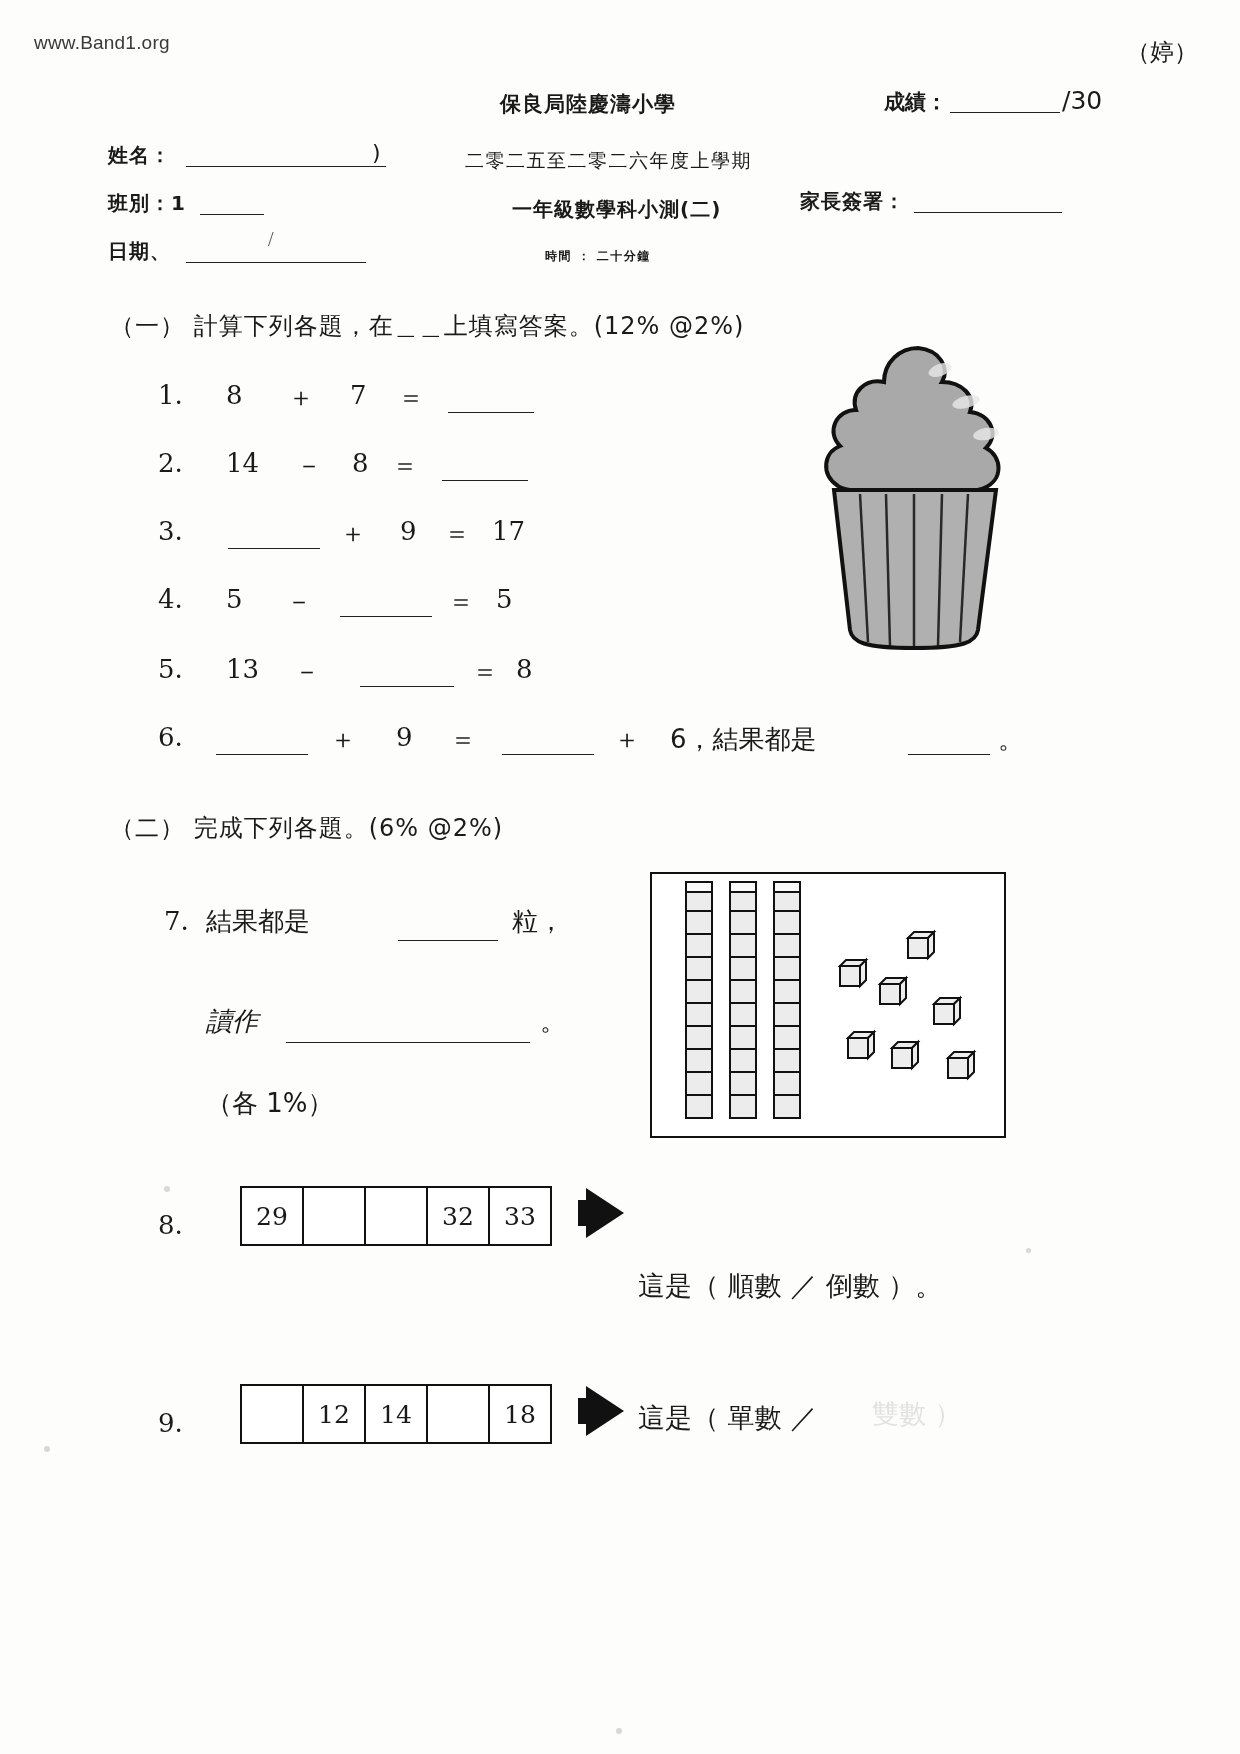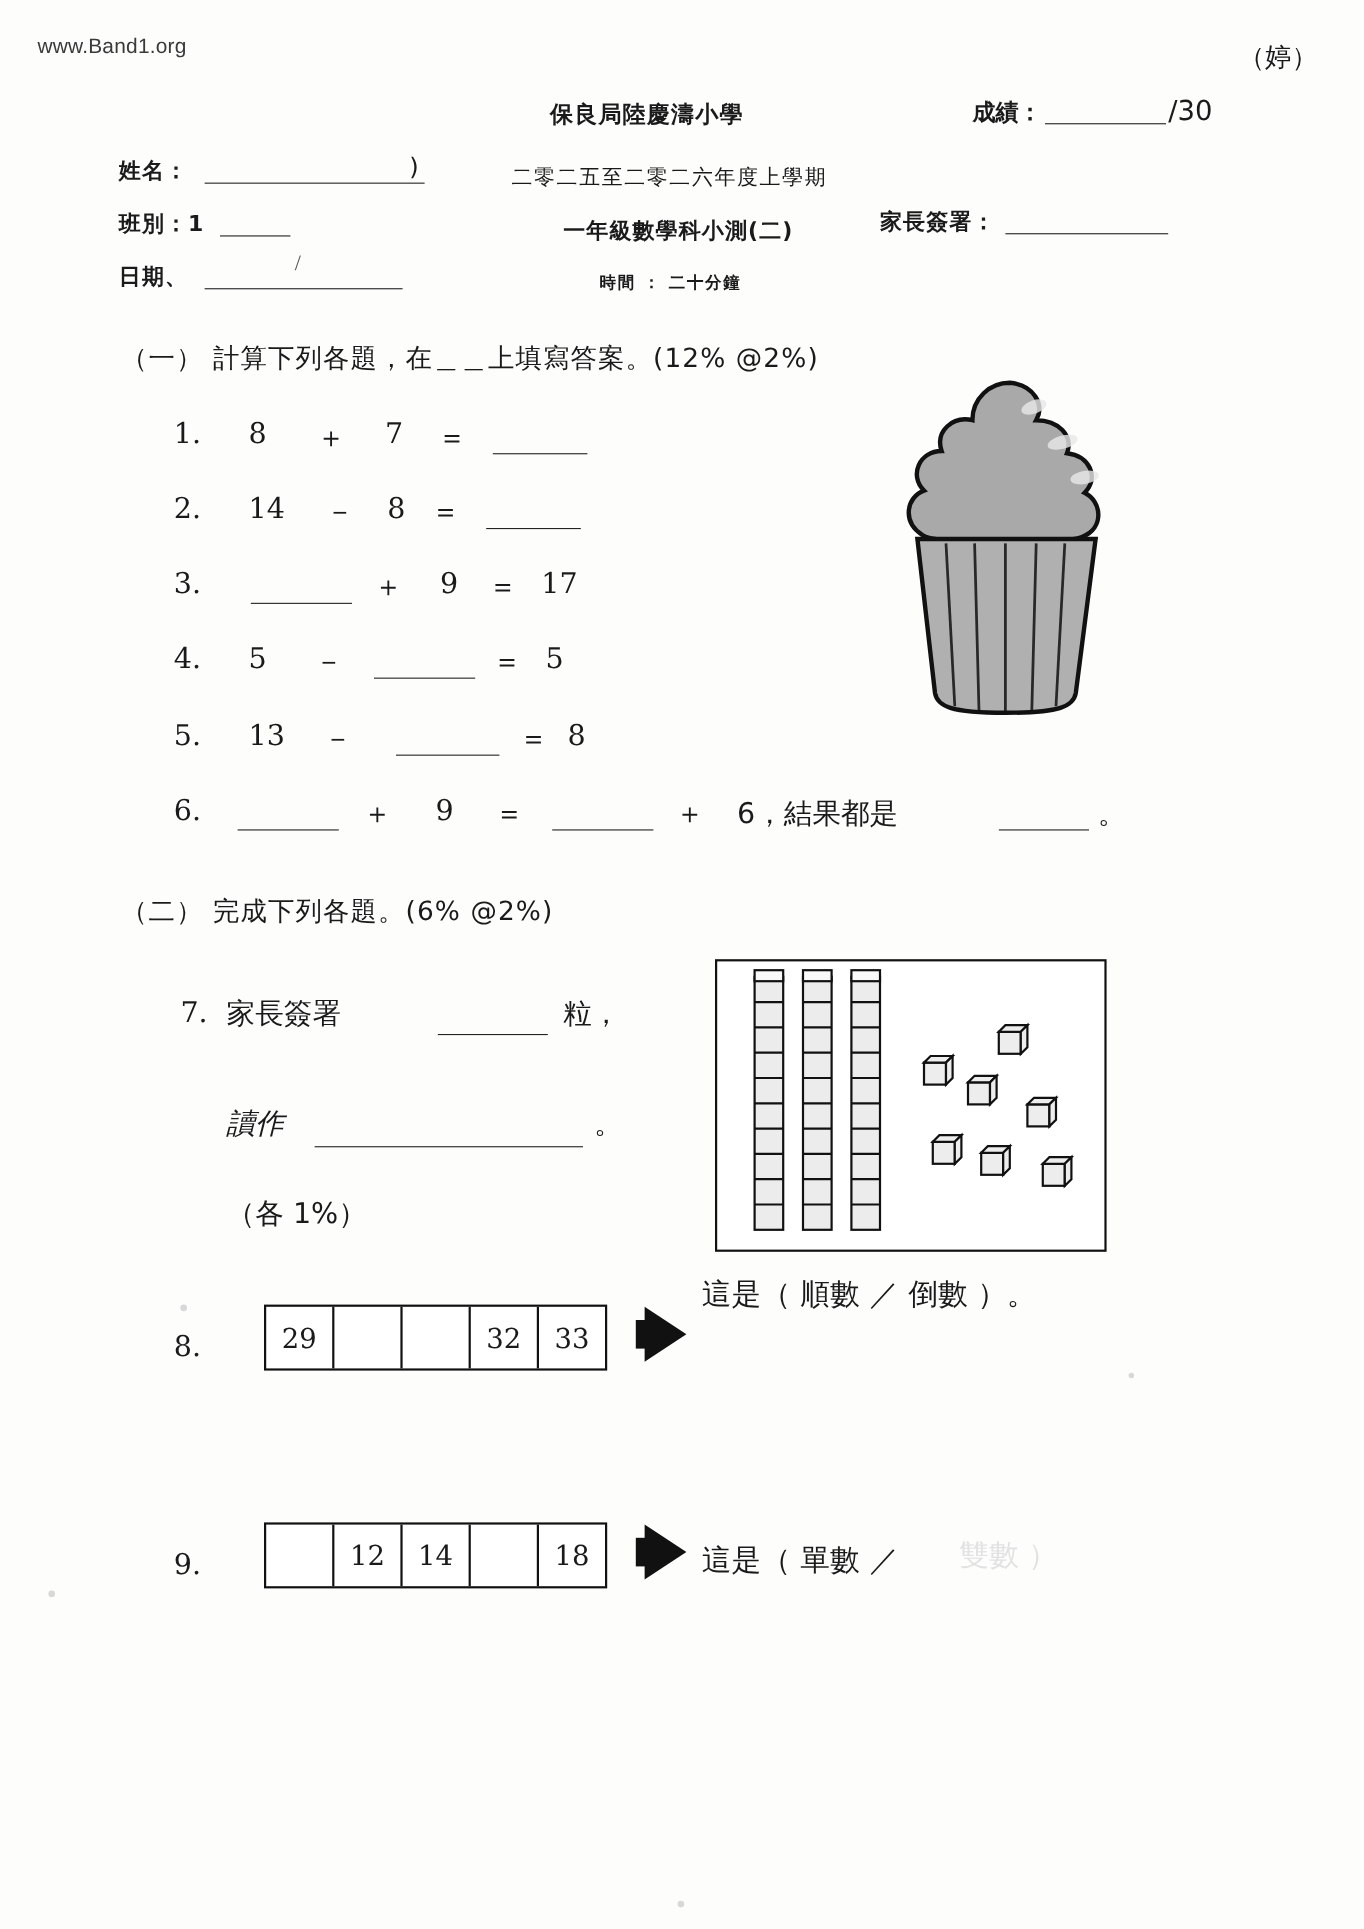--- a/index.html
+++ b/index.html
@@ -99,21 +99,21 @@
     top: 196px;
     font-size: 20px;
     font-family: "DejaVu Sans", sans-serif;
     font-weight: bold;
     letter-spacing: 1px;
   }
   .time-line {
     position: absolute;
     left: 545px;
     top: 248px;
-    font-size: 15px;
+    font-size: 12px;
     font-family: "DejaVu Sans", sans-serif;
     font-weight: bold;
     letter-spacing: 1.5px;
   }
 
   
   .section-head {
     position: absolute;
     font-size: 24px;
     font-family: "DejaVu Sans", sans-serif;
@@ -304,21 +304,21 @@
     <g fill="#e9e9e9" opacity="0.8" stroke="none">
       <ellipse cx="150" cy="40" rx="12" ry="6" transform="rotate(-20 150 40)"></ellipse>
       <ellipse cx="176" cy="72" rx="14" ry="6" transform="rotate(-15 176 72)"></ellipse>
       <ellipse cx="196" cy="104" rx="13" ry="6" transform="rotate(-10 196 104)"></ellipse>
     </g>
   </svg>
 
   <div class="section-head" style="left:110px; top:812px;">（二） 完成下列各題。(6% @2%)</div>
 
   <div class="q-num" style="left:164px; top:906px;">7.</div>
-  <div class="q-text" style="left:206px; top:904px;">家長簽署</div>
+  <div class="q-text" style="left:206px; top:904px;">結果都是</div>
   <div class="ans-line" style="left:398px; top:940px; width:100px;"></div>
   <div class="q-text" style="left:512px; top:904px;">粒，</div>
 
   <div class="q-text" style="left:206px; top:1004px;font-style:italic;">讀作</div>
   <div class="ans-line" style="left:286px; top:1042px; width:244px;"></div>
   <div class="q-text" style="left:540px; top:1004px;">。</div>
 
   <div class="q-text" style="left:206px; top:1086px;">（各 1%）</div>
 
   <div class="blocks-box">
@@ -409,21 +409,21 @@
   <div class="q-num" style="left:158px; top:1210px;">8.</div>
   <div class="strip" style="left:240px; top:1186px;">
     <div class="cell">29</div>
     <div class="cell"></div>
     <div class="cell"></div>
     <div class="cell">32</div>
     <div class="cell">33</div>
   </div>
   <div class="arrow-tail" style="left:578px; top:1200px;"></div>
   <div class="arrow" style="left:586px; top:1188px;"></div>
-  <div class="choice-text" style="left:638px; top:1158px;">這是（ 順數 ／ 倒數 ）。</div>
+  <div class="choice-text" style="left:638px; top:1268px;">這是（ 順數 ／ 倒數 ）。</div>
 
   <div class="q-num" style="left:158px; top:1408px;">9.</div>
   <div class="strip" style="left:240px; top:1384px;">
     <div class="cell"></div>
     <div class="cell">12</div>
     <div class="cell">14</div>
     <div class="cell"></div>
     <div class="cell">18</div>
   </div>
   <div class="arrow-tail" style="left:578px; top:1398px;"></div>

